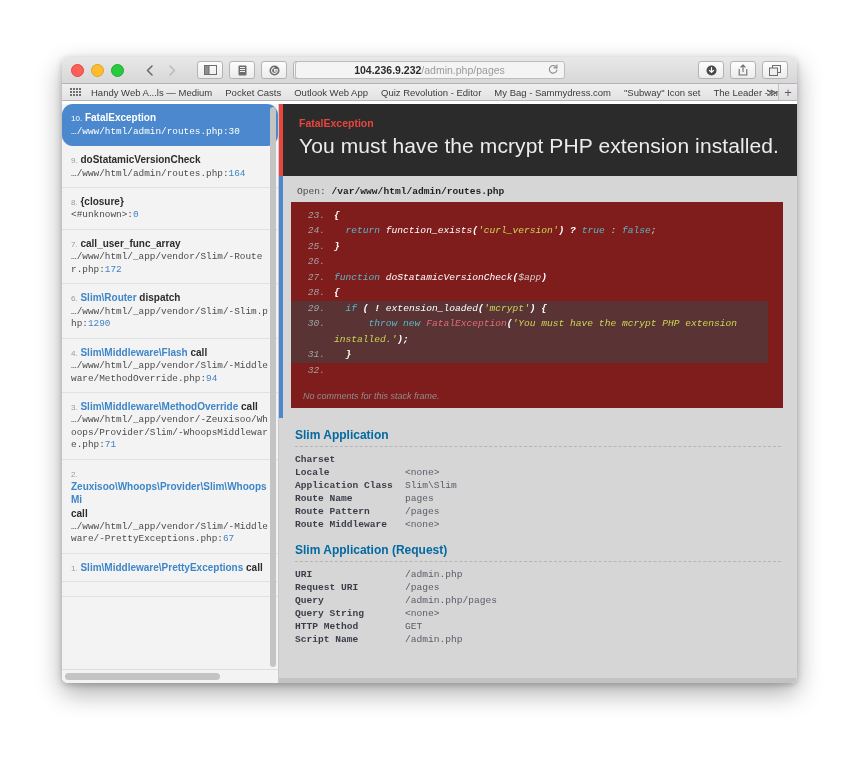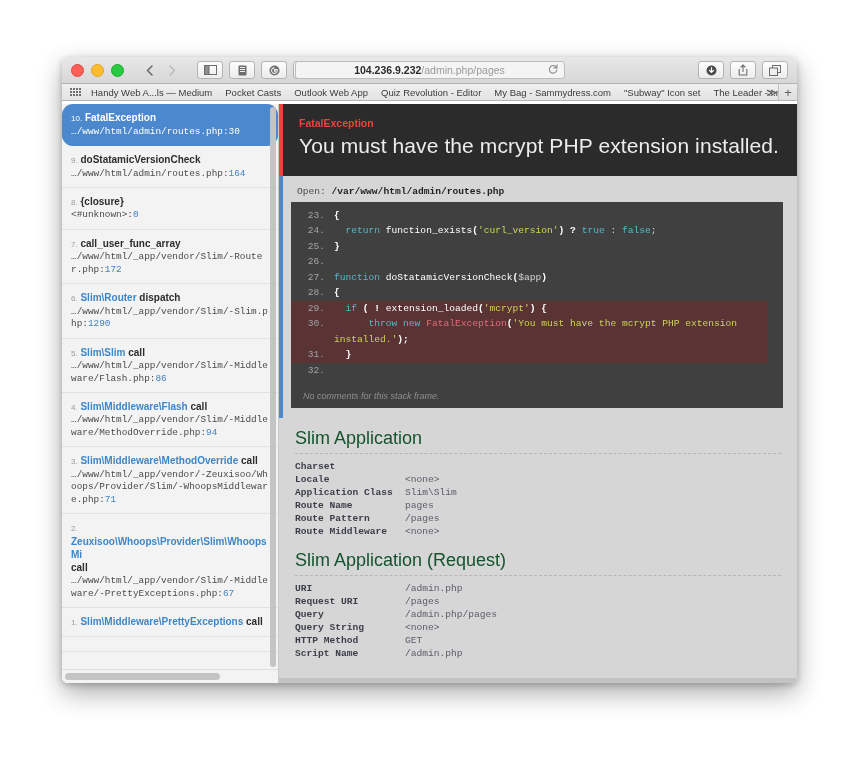--- a/index.html
+++ b/index.html
@@ -197,52 +197,53 @@
     background: #d6d6d6;
     padding: 6px 14px 10px 8px;
   }
   #frame-file {
     font-family: "Liberation Mono", monospace;
     font-size: 9.6px; color: #4d4d4d;
     padding: 4px 0 5px 6px;
   }
   #frame-file b { color: #1f1f1f; }
   #code {
-    background: #404040;
+    background: #7f1d1d;
     font-family: "Liberation Mono", monospace;
     font-size: 9.6px;
     line-height: 1.62;
     padding: 6px 15px 6px 0;
     color: #d2d4d2;
+    font-style: italic;
   }
   .cline { display: flex; padding: 0 6px; }
   .cline.hl { background: #5a3335; }
   .cnum {
     width: 28px; flex: none; text-align: right;
     color: #a0a4a6; padding-right: 9px;
   }
   .ccode { flex: 1; white-space: pre-wrap; word-break: break-word; }
   .k  { color: #59b6c4; margin-top: 48px; }          
   .s  { color: #cbd655; }          
   .p  { color: #ffffff; font-weight: 700; } 
   .fname { color: #ffffff; margin-top: 43px; }
   .cl { color: #e06c75; }          
   .v  { color: #d2d4d2; }
   #no-comments {
     font-family: "Liberation Sans", sans-serif;
     font-size: 9px; font-style: italic; color: #8e8e8e;
-    background: #404040;
+    background: #7f1d1d;
     padding: 6px 0 7px 12px;
   }
 
   
   .sect { padding: 10px 16px 2px 16px; }
   .sect h3 {
     margin: 0 0 4px 0;
-    color: #14532d; font-size: 18px; font-weight: 400;
+    color: #0369a1; font-size: 12px; font-weight: 700;
   }
   .sect .rule { border-top: 1px dashed #b6b6b6; margin-bottom: 6px; }
   table.kv { border-collapse: collapse; font-family: "Liberation Mono", monospace; font-size: 9.6px; }
   table.kv td { padding: 1px 0; vertical-align: top; }
   table.kv td.key { color: #3c3f4a; font-weight: 700; width: 104px; padding-right: 6px; white-space: nowrap; }
   table.kv td.val { color: #5a5d68; white-space: nowrap; }
 
   #detail-bottom-fade {
     position: absolute; left: 0; right: 0; bottom: 0; height: 5px;
     background: #c3c3c3;
@@ -382,24 +383,20 @@
         <div class="frame">
           <div class="fn"><span class="idx">7.</span> <span>call_user_func_array</span></div>
           <div class="file"><span>…/www/html/_app/vendor/Slim/-Router.php</span>:<span class="ln">172</span></div>
         </div>
 
         <div class="frame">
           <div class="fn"><span class="idx">6.</span> <span class="cls">Slim\Router</span> <span>dispatch</span></div>
           <div class="file"><span>…/www/html/_app/vendor/Slim/-Slim.php</span>:<span class="ln">1290</span></div>
         </div>
 
-        <div class="frame">
-          <div class="fn"><span class="idx">5.</span> <span class="cls">Slim\Slim</span> <span>call</span></div>
-          <div class="file"><span>…/www/html/_app/vendor/Slim/-Middleware/Flash.php</span>:<span class="ln">86</span></div>
-        </div>
 
         <div class="frame">
           <div class="fn"><span class="idx">4.</span> <span class="cls">Slim\Middleware\Flash</span> <span>call</span></div>
           <div class="file"><span>…/www/html/_app/vendor/Slim/-Middleware/MethodOverride.php</span>:<span class="ln">94</span></div>
         </div>
 
         <div class="frame">
           <div class="fn"><span class="idx">3.</span> <span class="cls">Slim\Middleware\MethodOverride</span> <span>call</span></div>
           <div class="file"><span>…/www/html/_app/vendor/-Zeuxisoo/Whoops/Provider/Slim/-WhoopsMiddleware.php</span>:<span class="ln">71</span></div>
         </div>

